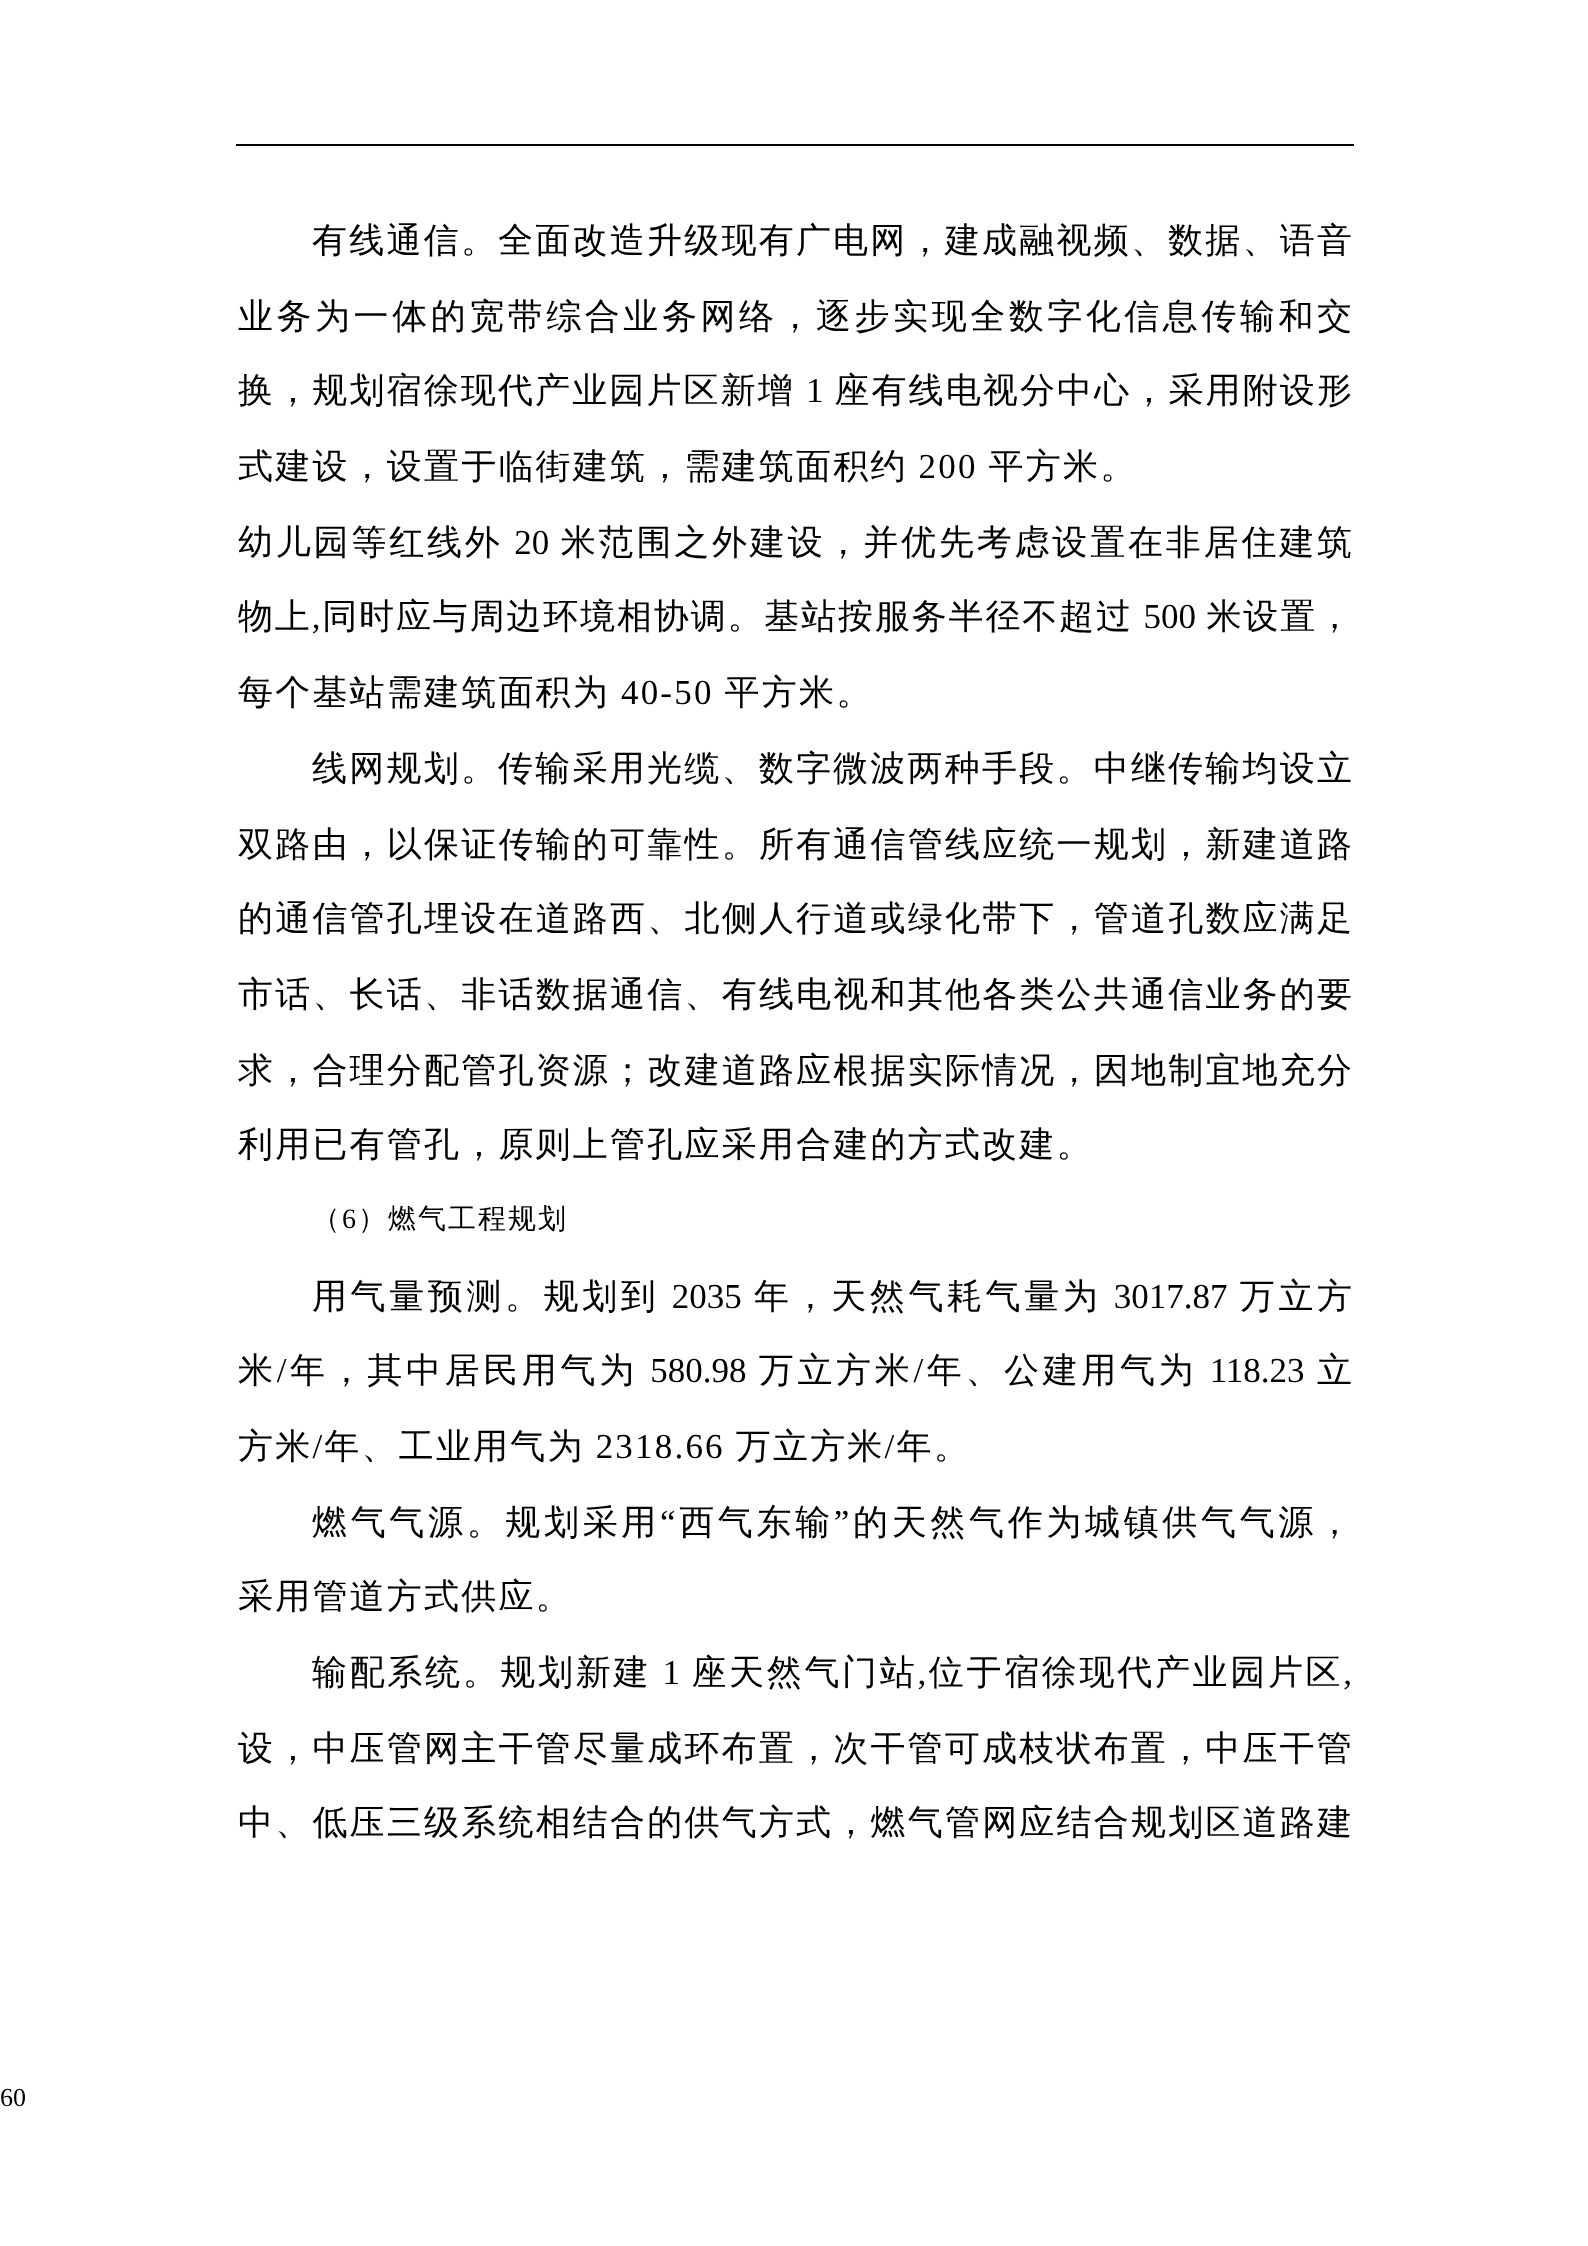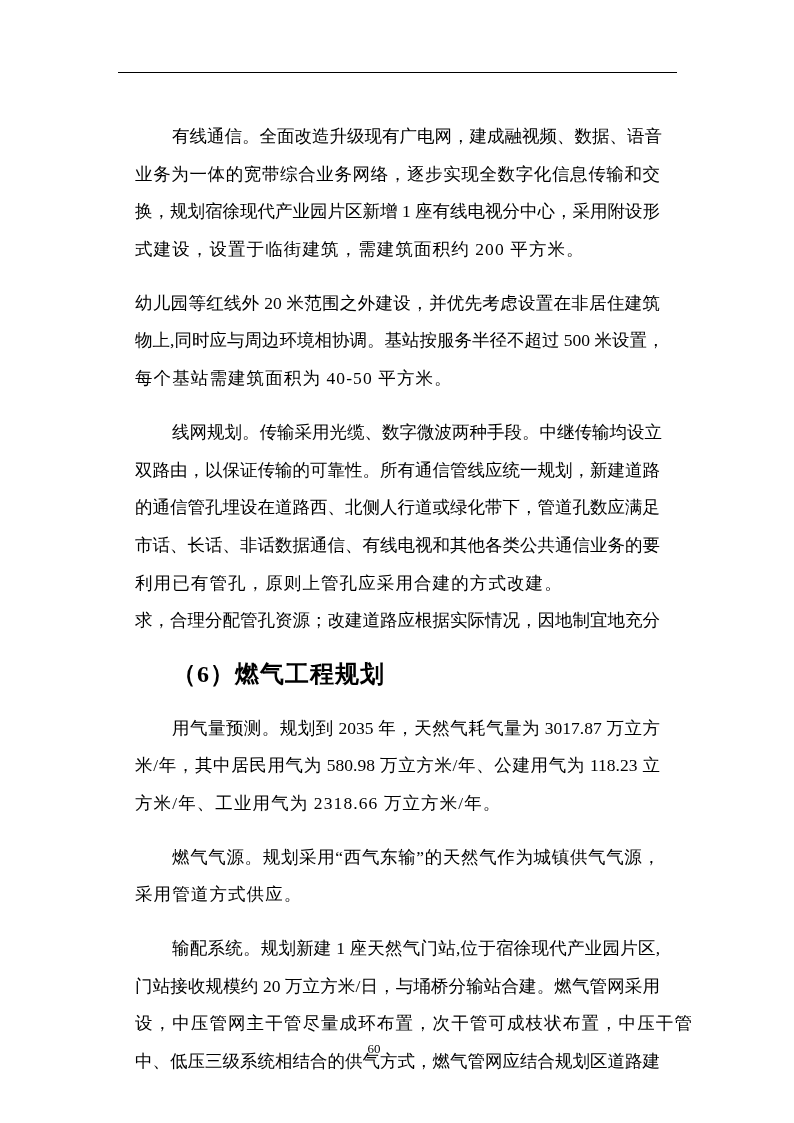--- a/index.html
+++ b/index.html
@@ -19,48 +19,47 @@
     width: 559px;
     height: 0;
     border-top: 1.7px solid #000000;
   }
   .content {
     position: absolute;
     left: 119px;
     top: 102px;
     width: 557px;
   }
-  .para { margin: 16px; }
+  .para { margin: 0; }
   .line {
     font-size: 17.5px;
     height: 37.7px;
     line-height: 37.7px;
     white-space: nowrap;
     text-align: justify;
     text-align-last: justify;
     text-justify: inter-character;
     color: #000000;
   }
   .line.first { padding-left: 37px; }
   .line.last {
     text-align-last: left;
     letter-spacing: 1.1px;
   }
   .para.heading .line {
-    font-weight: 700;
-    font-size: 24px;
+    font-weight: 400;
+    font-size: 14px;
     text-align-last: left;
     letter-spacing: 1px;
   }
   .footer-num {
     position: absolute;
     left: 0;
     top: 1041px;
     width: 748px;
-    text-align: center;
     font-size: 13px;
     line-height: 16px;
     color: #000000;
   }
 </style>
 </head>
 <body>
 
 <div class="page">
   <div class="header-rule"></div>
@@ -74,36 +73,35 @@
       <div class="para body">
         <div class="line">幼儿园等红线外 20 米范围之外建设，并优先考虑设置在非居住建筑</div>
         <div class="line">物上,同时应与周边环境相协调。基站按服务半径不超过 500 米设置，</div>
         <div class="line last">每个基站需建筑面积为 40-50 平方米。</div>
       </div>
       <div class="para body">
         <div class="line first">线网规划。传输采用光缆、数字微波两种手段。中继传输均设立</div>
         <div class="line">双路由，以保证传输的可靠性。所有通信管线应统一规划，新建道路</div>
         <div class="line">的通信管孔埋设在道路西、北侧人行道或绿化带下，管道孔数应满足</div>
         <div class="line">市话、长话、非话数据通信、有线电视和其他各类公共通信业务的要</div>
+        <div class="line">求，合理分配管孔资源；改建道路应根据实际情况，因地制宜地充分</div>
         <div class="line last">利用已有管孔，原则上管孔应采用合建的方式改建。</div>
-        <div class="line">求，合理分配管孔资源；改建道路应根据实际情况，因地制宜地充分</div>
       </div>
       <div class="para heading">
         <div class="line first last">（6）燃气工程规划</div>
       </div>
       <div class="para body">
         <div class="line first">用气量预测。规划到 2035 年，天然气耗气量为 3017.87 万立方</div>
         <div class="line">米/年，其中居民用气为 580.98 万立方米/年、公建用气为 118.23 立</div>
         <div class="line last">方米/年、工业用气为 2318.66 万立方米/年。</div>
       </div>
       <div class="para body">
         <div class="line first">燃气气源。规划采用“西气东输”的天然气作为城镇供气气源，</div>
         <div class="line last">采用管道方式供应。</div>
       </div>
       <div class="para body">
         <div class="line first">输配系统。规划新建 1 座天然气门站,位于宿徐现代产业园片区,</div>
-        <div class="line">门站接收规模约 20 万立方米/日，与埇桥分输站合建。燃气管网采用</div>
         <div class="line last">设，中压管网主干管尽量成环布置，次干管可成枝状布置，中压干管</div>
         <div class="line">中、低压三级系统相结合的供气方式，燃气管网应结合规划区道路建</div>
       </div>
     </div>
   <div class="footer-num">60</div>
 </div>
 
 </body></html>

